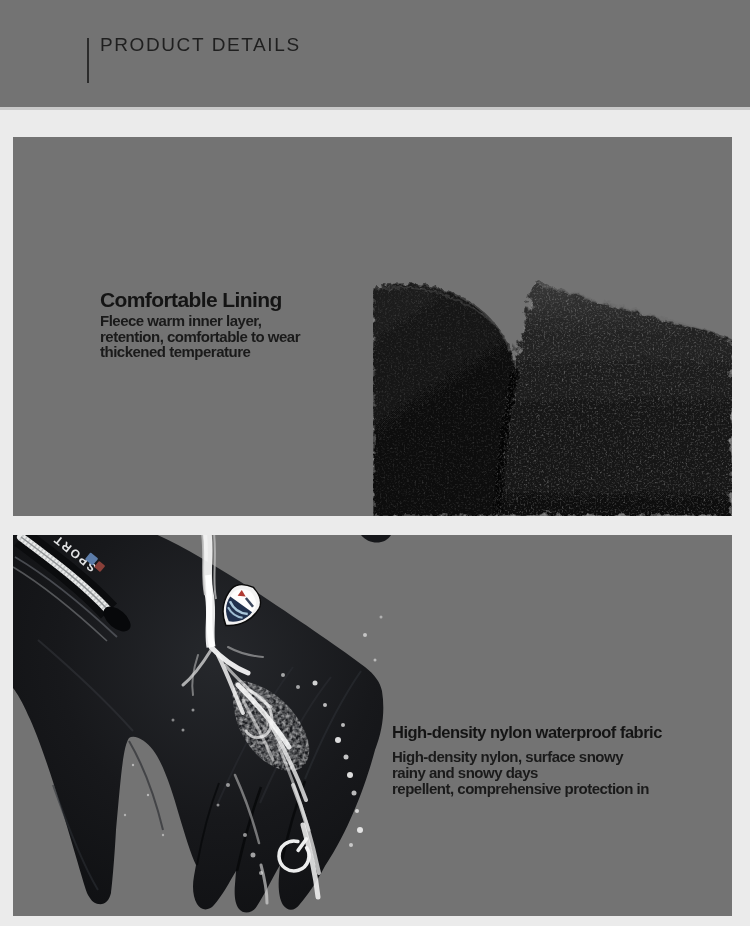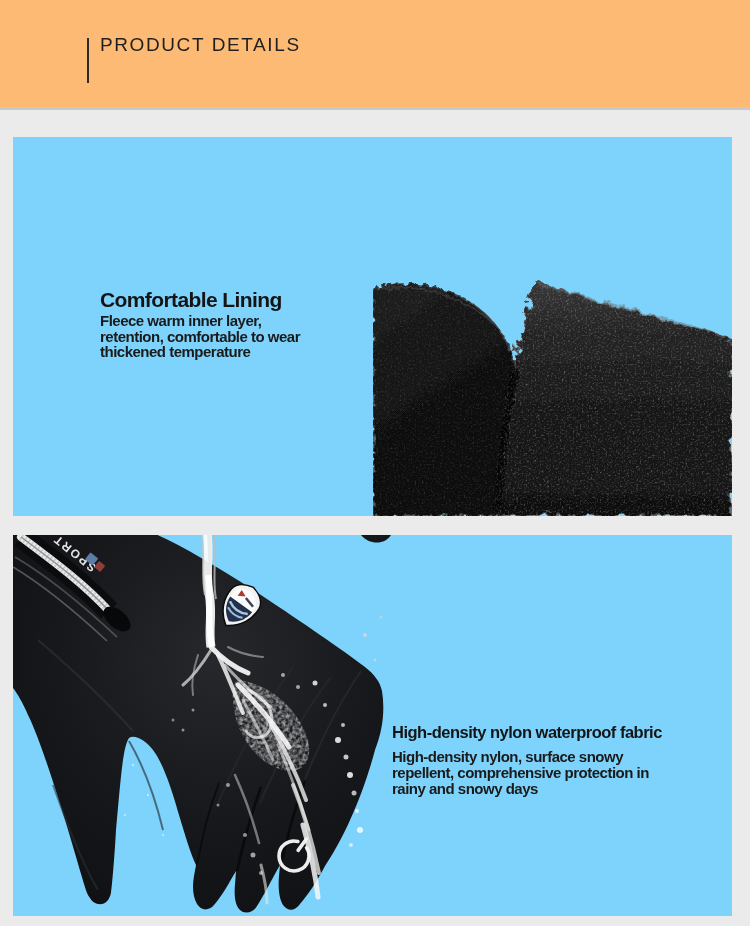--- a/index.html
+++ b/index.html
@@ -1,26 +1,26 @@
 <!DOCTYPE html>
 <html><head>
 <meta charset="utf-8">
 <style>
   html,body{margin:0;padding:0;background:#ebebeb;font-family:"Liberation Sans",sans-serif;}
   .page{position:relative;width:750px;height:926px;background:#ebebeb;overflow:hidden;}
 
   
-  .band{position:absolute;left:0;top:0;width:750px;height:107px;background:#fdba74;border-bottom:3px solid #c9c9c9;}
+  .band{position:absolute;left:0;top:0;width:750px;height:107px;background:#737373;border-bottom:3px solid #c9c9c9;}
   .band-inner{position:absolute;left:87px;top:33px;display:flex;}
   .vbar{width:2px;height:45px;background:#2b2b2b;margin-right:11px;margin-top:5px;}
   .h-title{font-size:19px;font-weight:400;letter-spacing:1.6px;color:#1f1f1f;line-height:23px;}
   .h-sub{font-size:17px;font-weight:bold;color:#0e0e0e;line-height:18.5px;letter-spacing:-0.2px;}
 
   
-  .card{position:absolute;left:13px;width:719px;background:#7dd3fc;overflow:hidden;}
+  .card{position:absolute;left:13px;width:719px;background:#737373;overflow:hidden;}
   .card1{top:137px;height:379px;}
   .card2{top:535px;height:381px;}
 
   .photo{position:absolute;overflow:hidden;}
   .fleece-photo{right:0;top:0;width:359px;height:379px;}
   .glove-photo{left:0;top:0;width:382px;height:381px;}
   .photo svg{display:block;}
 
   .tb{position:absolute;}
   .tb1{left:87px;top:150px;}
@@ -250,19 +250,19 @@
             <circle cx="362" cy="125" r="1.5" opacity="0.7"></circle>
           <circle cx="368" cy="82" r="1.5" opacity="0.6"></circle>
         </g>
       </svg>
     </div>
 
     <div class="tb tb2">
       <h3 class="s-head2">High-density nylon waterproof fabric</h3>
       <div class="body-lines">
         <div>High-density nylon, surface snowy</div>
+        <div>rainy and snowy days</div>
         <div>repellent, comprehensive protection in</div>
-        <div>rainy and snowy days</div>
       </div>
     </div>
   </section>
 
 </div>
 
 </body></html>

